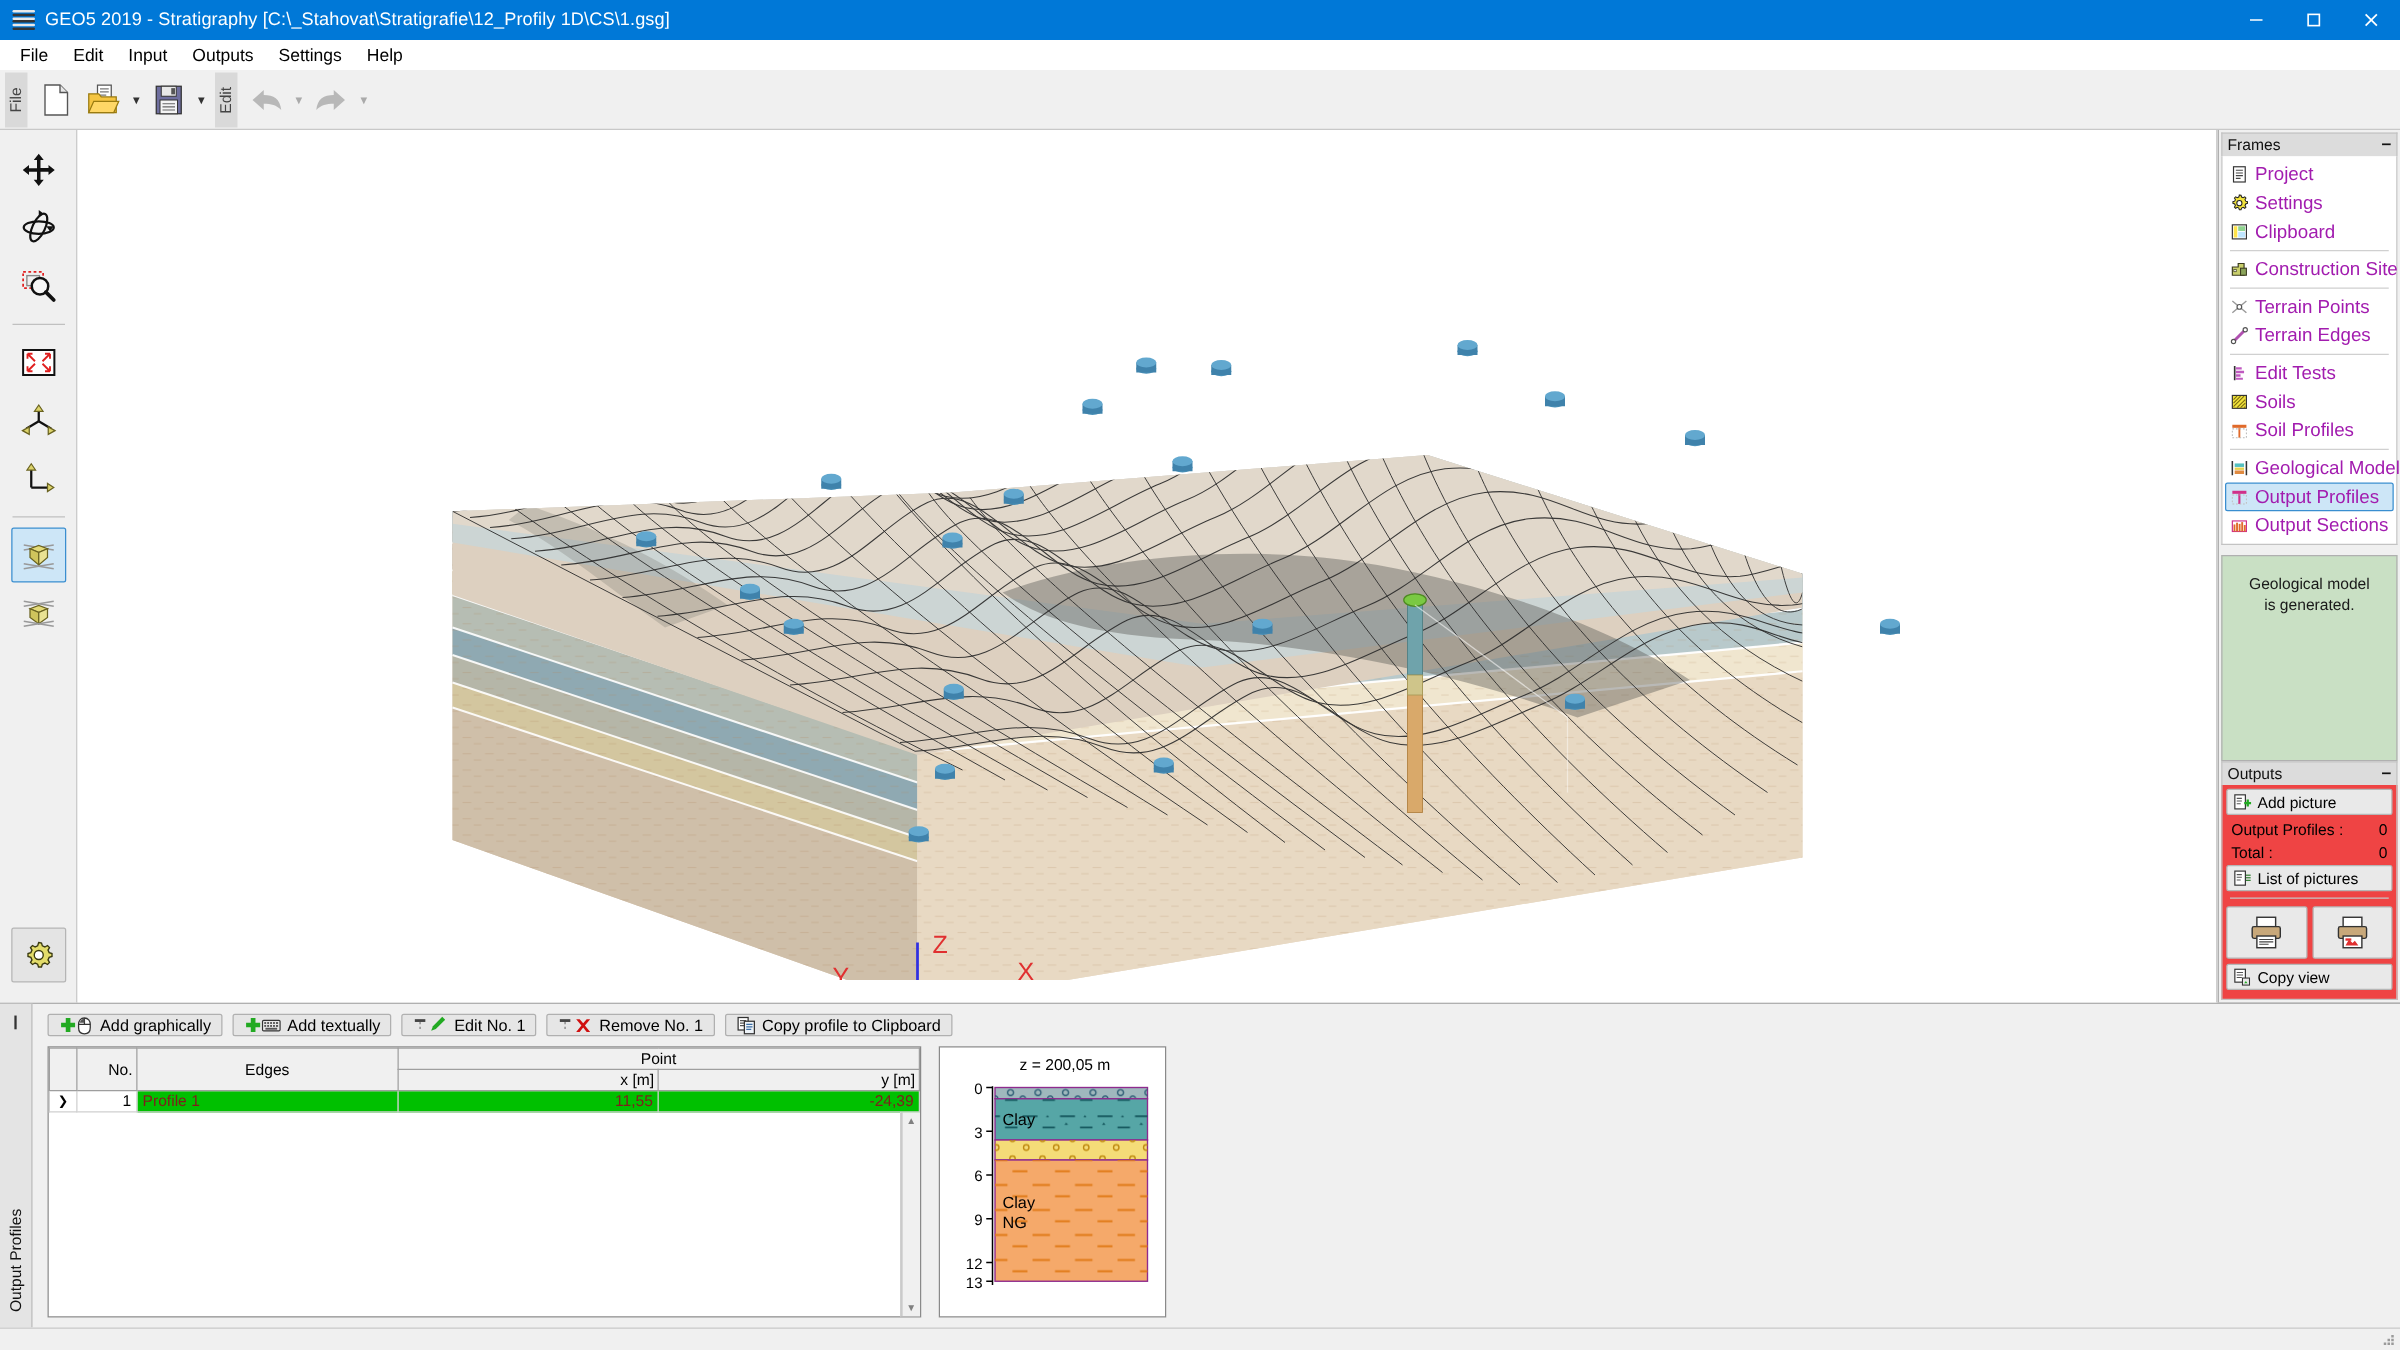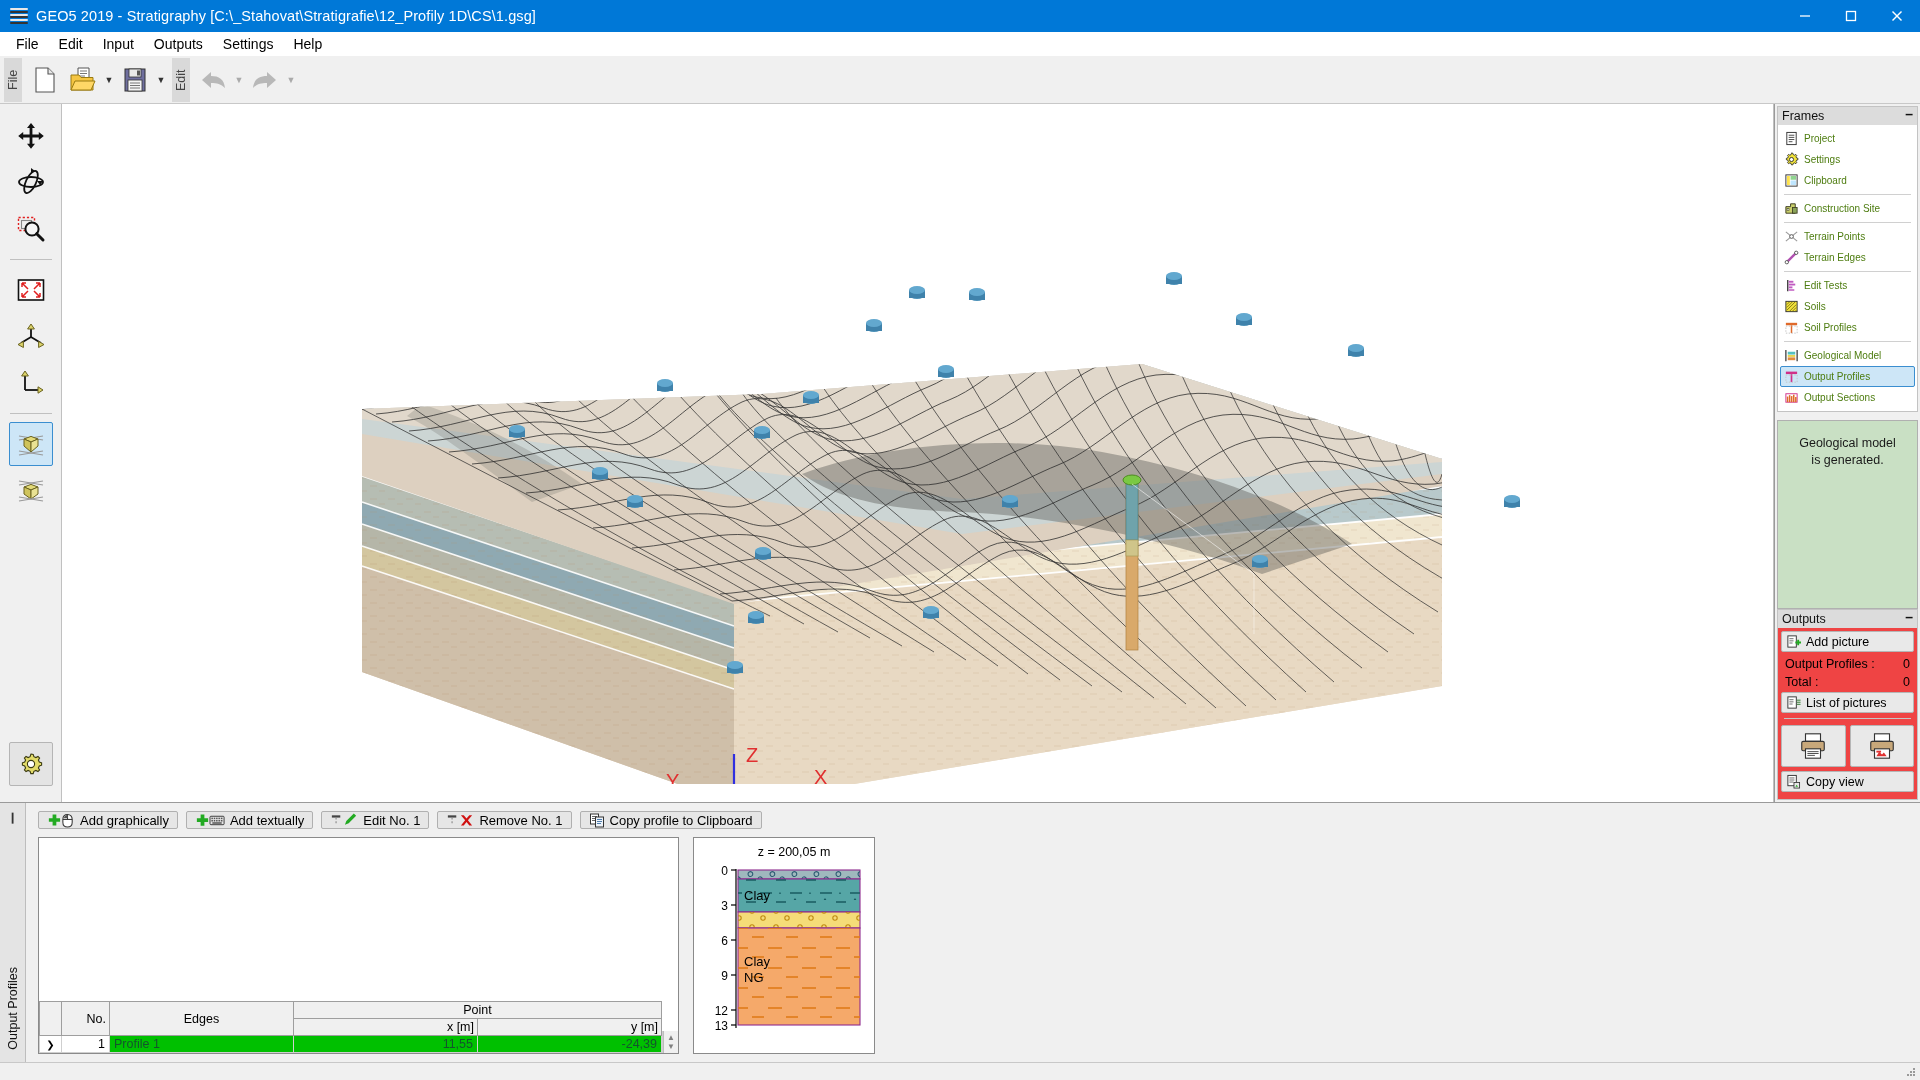--- a/index.html
+++ b/index.html
@@ -104,21 +104,21 @@
     padding: 0 4px; font-size: 12.5px; color: #111; justify-content: space-between;
     border: 1px solid #c3c3c3; border-bottom: none;
   }
   .panel-title .min { font-size: 14px; font-weight: bold; line-height: 4px; padding-bottom:5px;}
   .frames-list {
     background: #ffffff; border: 1px solid #c3c3c3; border-top: none;
     padding: 3px 2px; display: flex; flex-direction: column; gap: 0px;
   }
   .frame-item {
     display: flex; align-items: center; gap: 5px; padding: 2px 3px;
-    font-size: 10px; color: #4d7c0f; border: 1px solid transparent; border-radius: 2px;
+    font-size: 15px; color: #a21caf; border: 1px solid transparent; border-radius: 2px;
     white-space: nowrap;
   }
   .frame-item.selected { background: #cde6f7; border: 1px solid #3a8ed0; }
   .frame-sep { height: 1px; background: #d0d0d0; margin: 3px 4px; }
   .frame-ico { width: 15px; height: 15px; flex: 0 0 15px; display:block; }
 
   .status-box {
     margin-top: 8px; background: #c9e0c4; border: 1px solid #b0b0b0;
     flex: 1 1 auto; min-height: 80px;
     display: flex; align-items: flex-start; justify-content: center;
@@ -153,28 +153,28 @@
   }
   .bottom-main { flex: 1 1 auto; padding: 8px 10px 8px 12px; display:flex; flex-direction:column; min-width:0;}
   .btn-row { display: flex; gap: 8px; margin-bottom: 8px; }
   .act-btn {
     display: flex; align-items: center; gap: 5px; height: 18px; padding: 0 8px;
     background: #e6e6e6; border: 1px solid #b0b0b0; border-radius: 2px;
     font-size: 13px; color: #000; white-space: nowrap;
   }
 
   .table-area { display: flex; gap: 14px; flex: 1 1 auto; min-height: 0; }
-  .grid-wrap { width: 641px; border: 1px solid #8a8a8a; background:#fff; display:flex; flex-direction:row;align-items:flex-end; }
+  .grid-wrap { width: 699px; border: 1px solid #8a8a8a; background:#fff; display:flex; flex-direction:column;align-items:flex-end; }
   table.grid { border-collapse: collapse; width: 100%; table-layout: fixed; font-size: 12.5px; }
   table.grid th {
     background: #f0f0f0; border: 1px solid #9e9e9e; font-weight: normal;
     color: #000; height: 17px; padding: 0 3px;
   }
   table.grid td {
-    border: 1px solid #cfcfcf; height: 17px; padding: 0 4px; color:#14532d;
+    border: 1px solid #cfcfcf; height: 17px; padding: 0 4px; color:#7f1d1d;
   }
   .row-sel td { background: #00c000; color: #ffffff; border-color:#00a000; }
   .row-sel td.marker { background:#ffffff; color:#000; border-color:#cfcfcf; }
   .col-no { width: 48px; text-align:right; }
   .col-mk { width: 22px; text-align:center; font-size:10px; }
   .col-x, .col-y { width: 62px; text-align: right; }
   .grid-body { flex:1 1 auto; display:flex; }
   .grid-filler { flex:1 1 auto; background:#fff; border-right:1px solid #cfcfcf;}
   .vscroll { width: 15px; background:#f0f0f0; border-left:1px solid #bdbdbd; display:flex; flex-direction:column; justify-content:space-between; align-items:center; padding: 2px 0;}
   .vscroll .arr { font-size:8px; color:#808080; }

